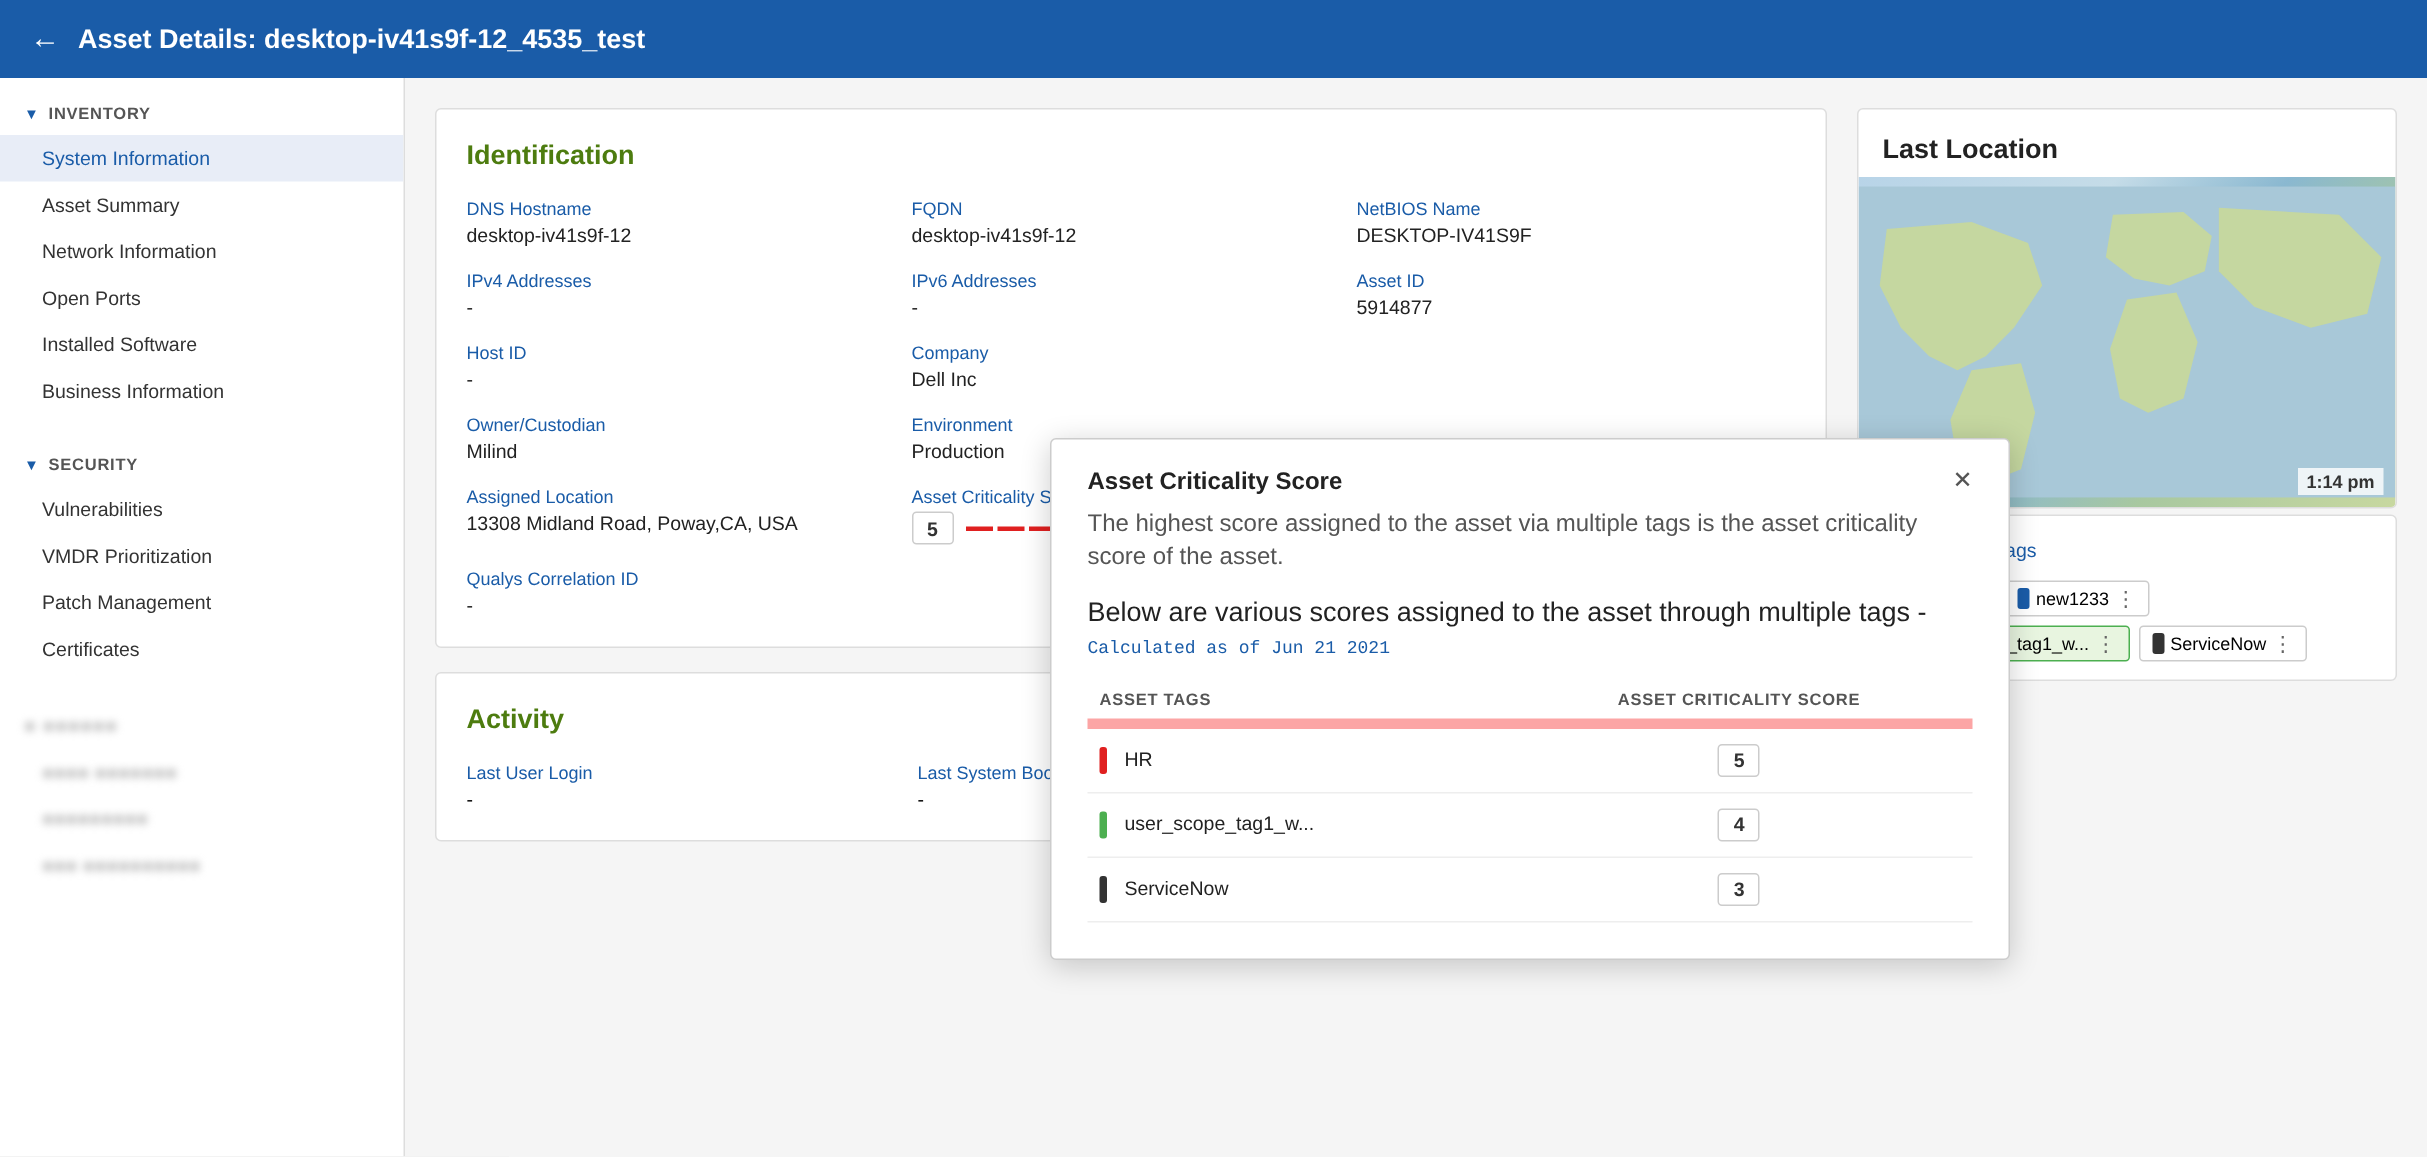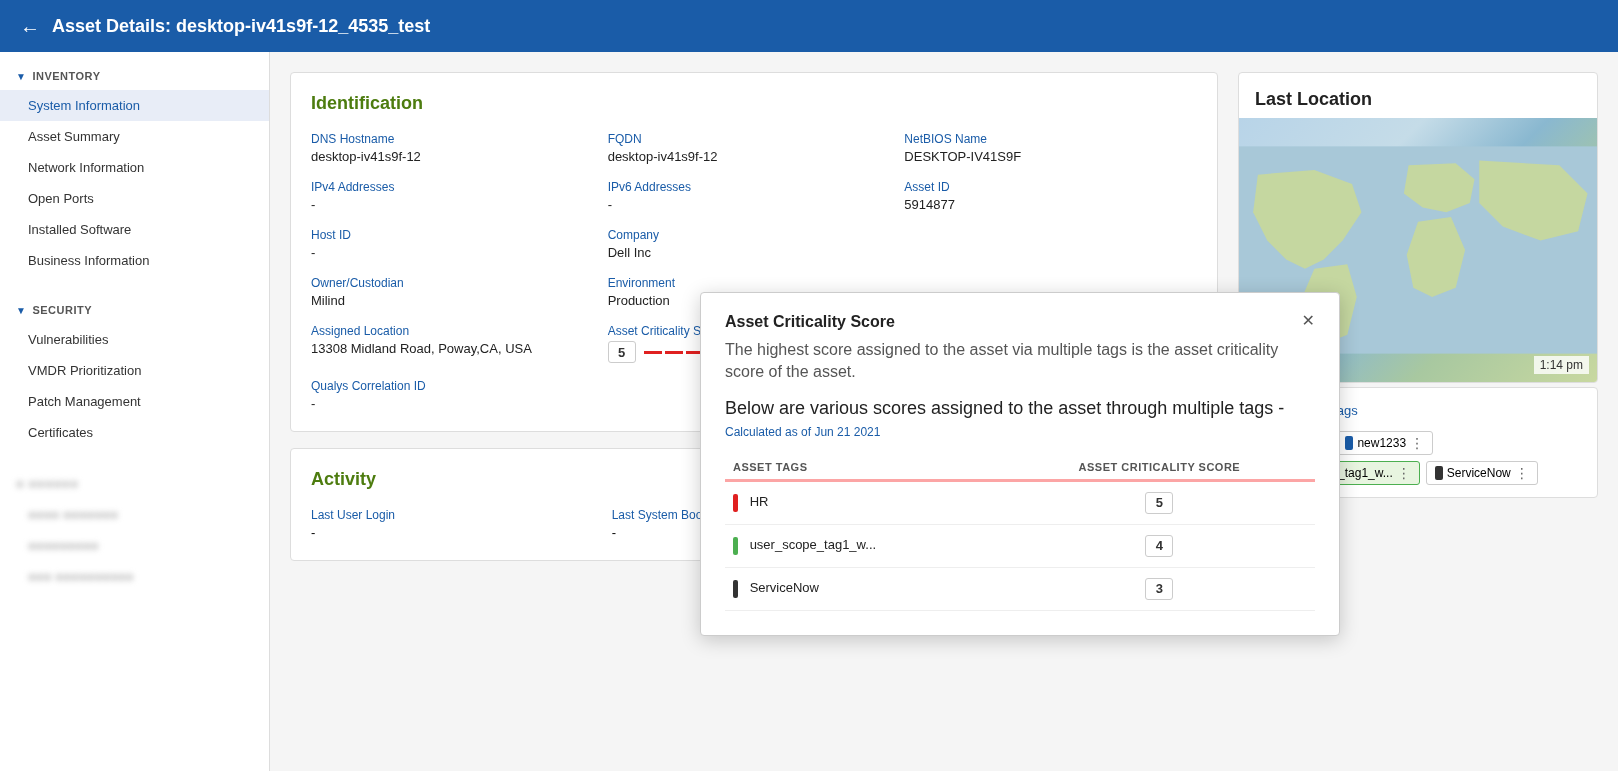--- a/index.html
+++ b/index.html
@@ -149,24 +149,25 @@
       overflow: hidden;
     }
     .map-card-title {
       font-size: 18px;
       font-weight: bold;
       color: #222;
       padding: 16px 16px 8px 16px;
     }
     .map-placeholder {
       width: 100%;
-      height: 264px;
+      height: 220px;
       background: linear-gradient(135deg, #b8d4e8 0%, #c5dce8 30%, #8ab8d0 50%, #a8c8a0 70%, #c8d8a0 100%);
       position: relative;
       overflow: hidden;
+      font-weight: bold;
     }
     .map-time {
       position: absolute;
       bottom: 8px;
       right: 8px;
       background: rgba(255,255,255,0.8);
       padding: 2px 6px;
       font-size: 12px;
       color: #333;
     }
@@ -291,32 +292,33 @@
     }
     .popup-subtitle {
       font-size: 18px;
       color: #222;
       margin-bottom: 6px;
     }
     .popup-calc {
       font-size: 12px;
       color: #1a5ca8;
       margin-bottom: 16px;
+      font-family: Liberation Mono, monospace;
     }
     .popup-table {
       width: 100%;
       border-collapse: collapse;
     }
     .popup-table th {
       font-size: 11px;
       font-weight: bold;
       color: #555;
       text-transform: uppercase;
       letter-spacing: 0.5px;
-      border-bottom: 3px solid #fca5a5;
+      border-bottom: 7px solid #fca5a5;
       padding: 6px 8px;
       text-align: left;
     }
     .popup-table th:last-child { text-align: center; }
     .popup-table td {
       padding: 10px 8px;
       border-bottom: 1px solid #eee;
       font-size: 13px;
       color: #222;
     }

